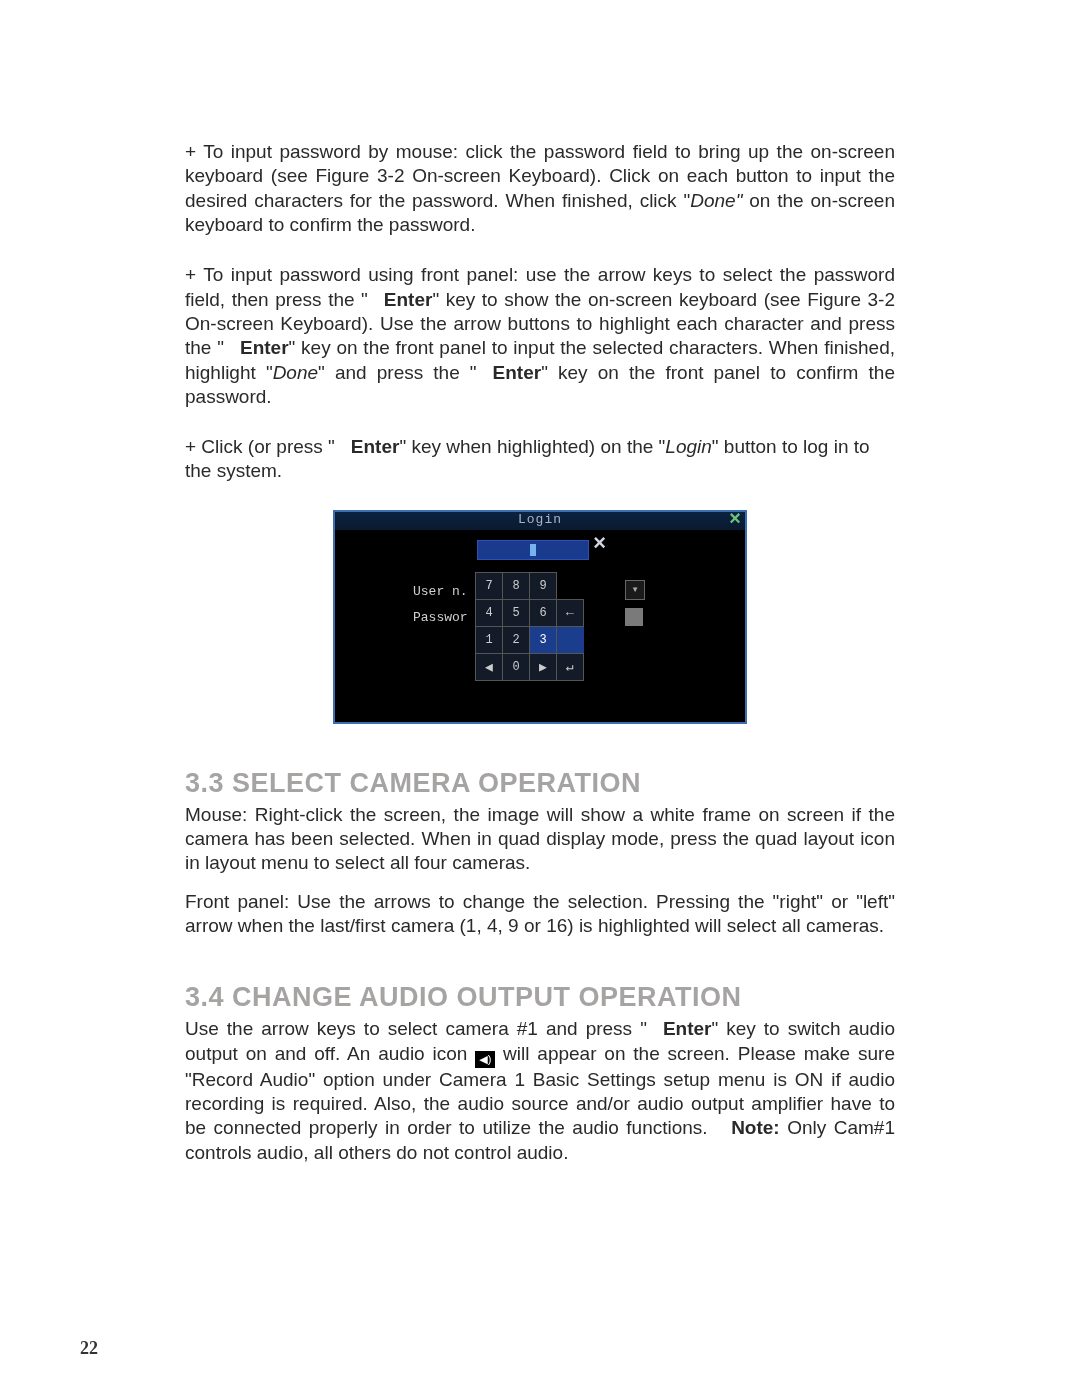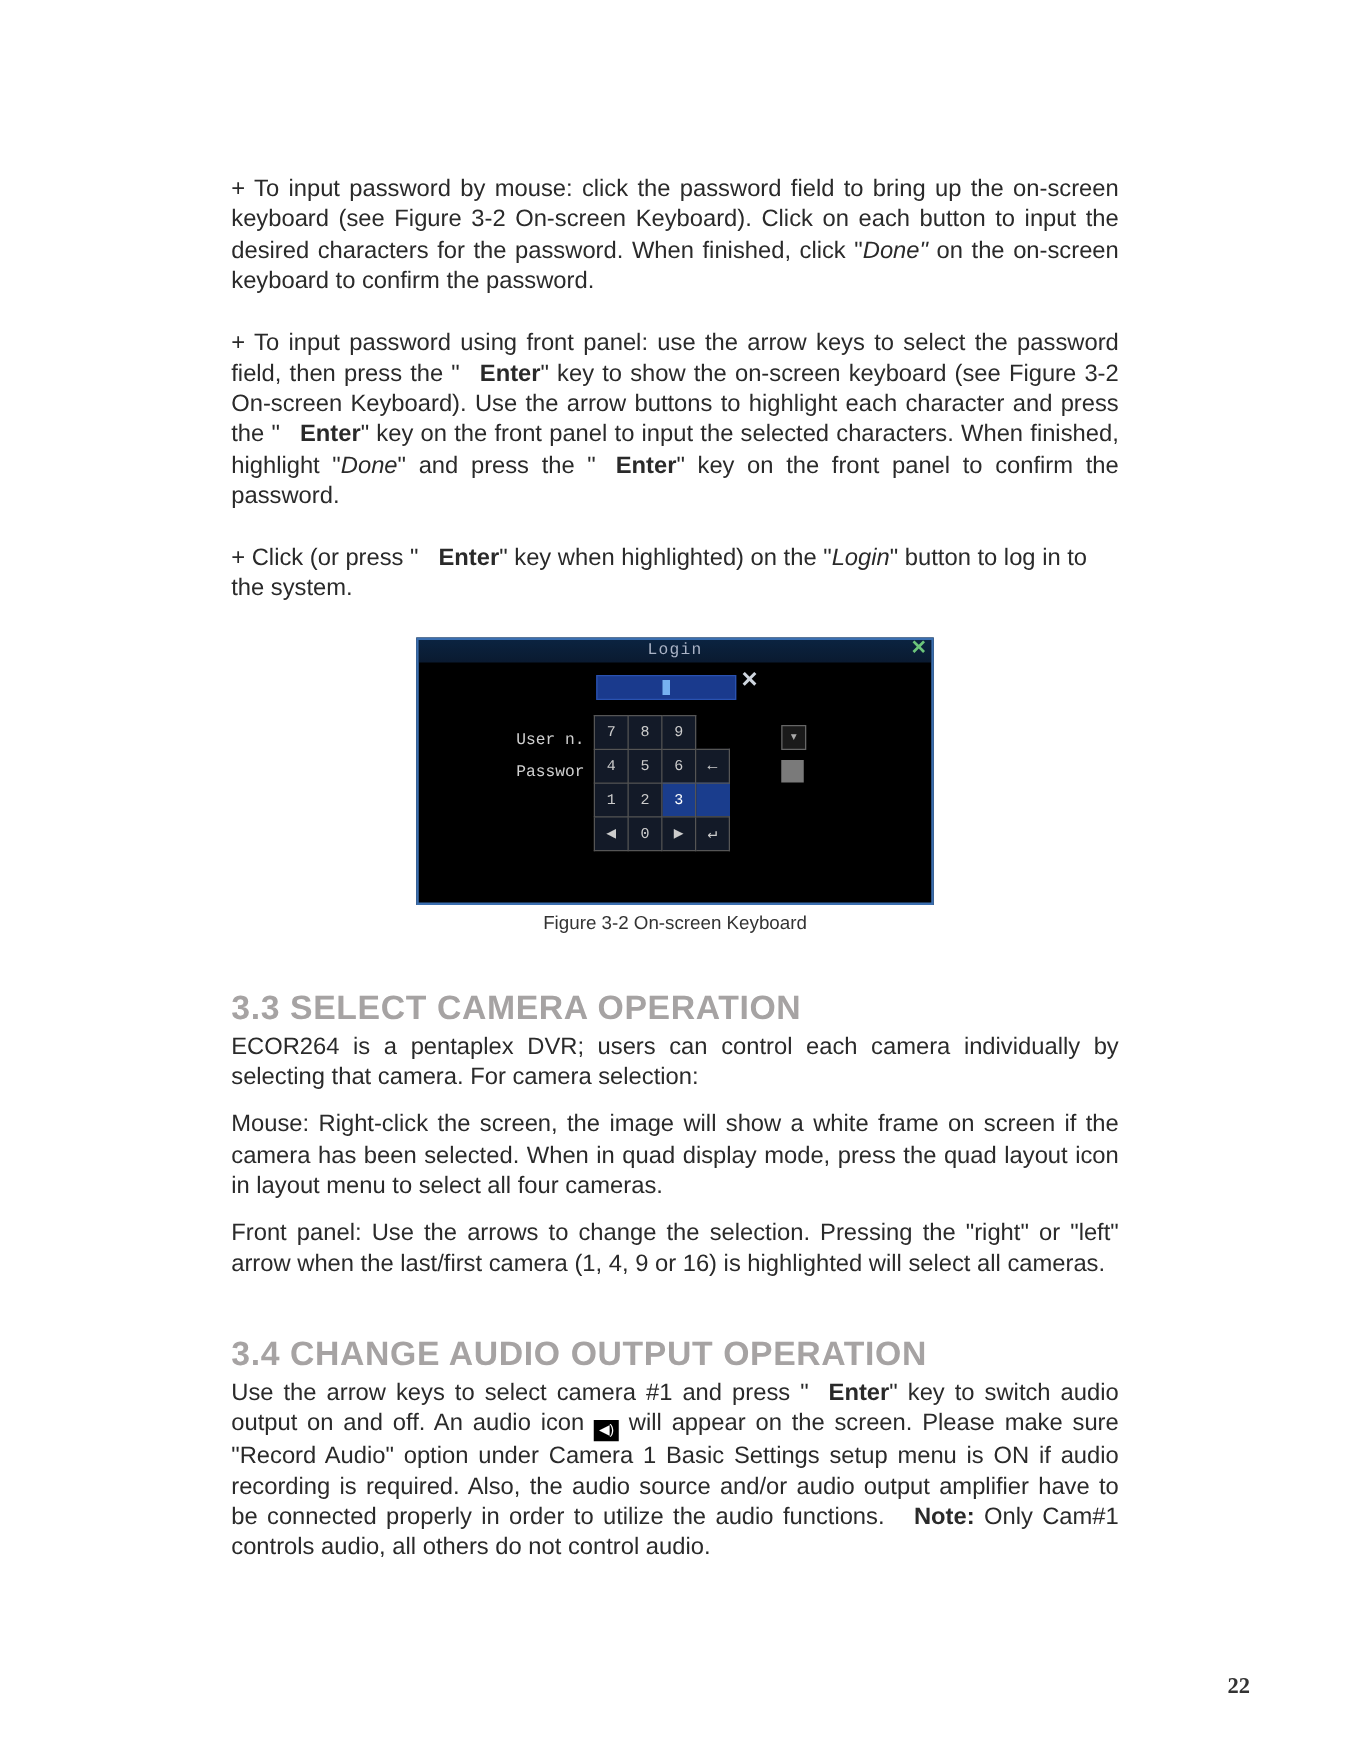--- a/index.html
+++ b/index.html
@@ -41,21 +41,21 @@
     text-align: center;
     font-size: 15px;
     color: #333;
     margin-top: 6px;
     margin-bottom: 6px;
   }
   .pagenum {
     position: absolute;
     bottom: 38px;
     left: 0; right: 0;
-    text-align: right;
+    text-align: left;
     font-family: "Times New Roman", serif;
     font-weight: bold;
     font-size: 18px;
     color: #333;
   }
   
   .figure-wrap { text-align: center; }
   .login-box {
     width: 410px;
     height: 210px;
@@ -211,26 +211,24 @@
             <td>0</td>
             <td class="icon">▶</td>
             <td class="icon">↵</td>
           </tr>
         </tbody>
           </table>
       </div>
       <div class="dropdown">▾</div>
       <div class="pwdbox"></div>
     </div>
-    <div class="caption">Figure 3-2 On-screen Keyboard</div>
   </div>
 
   <h2 class="section">3.3  SELECT CAMERA OPERATION</h2>
 
-  <p class="para nomargin">ECOR264 is a pentaplex DVR; users can control each camera individually by selecting that camera. For camera selection:</p>
   <p class="para nomargin">Mouse: Right-click the screen, the image will show a white frame on screen if the camera has been selected. When in quad display mode, press the quad layout icon in layout menu to select all four cameras.</p>
   <p class="para">Front panel: Use the arrows to change the selection. Pressing the "right" or "left" arrow when the last/first camera (1, 4, 9 or 16) is highlighted will select all cameras.</p>
 
   <h2 class="section">3.4  CHANGE AUDIO OUTPUT OPERATION</h2>
 
   <p class="para">
     <span>Use the arrow keys to select camera #1 and press "</span><span class="bold">Enter</span><span>" key to switch audio output on and off. An audio icon </span><span class="audio-icon">◀)</span><span> will appear on the screen. Please make sure "Record Audio" option under Camera 1 Basic Settings setup menu is ON if audio recording is required. Also, the audio source and/or audio output amplifier have to be connected properly in order to utilize the audio functions. </span><span class="bold">Note:</span><span> Only Cam#1 controls audio, all others do not control audio.</span>
   </p>
 
   <div class="pagenum">22</div>

